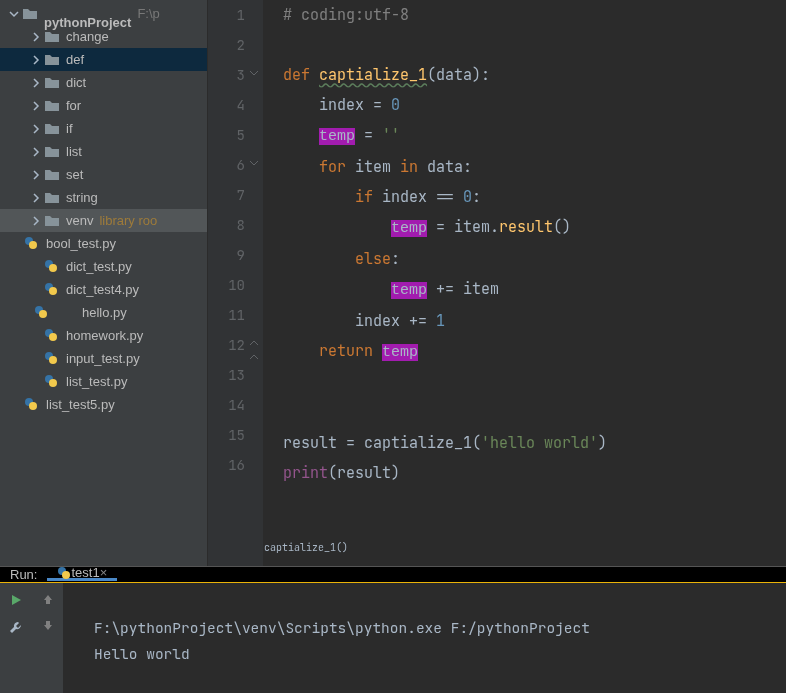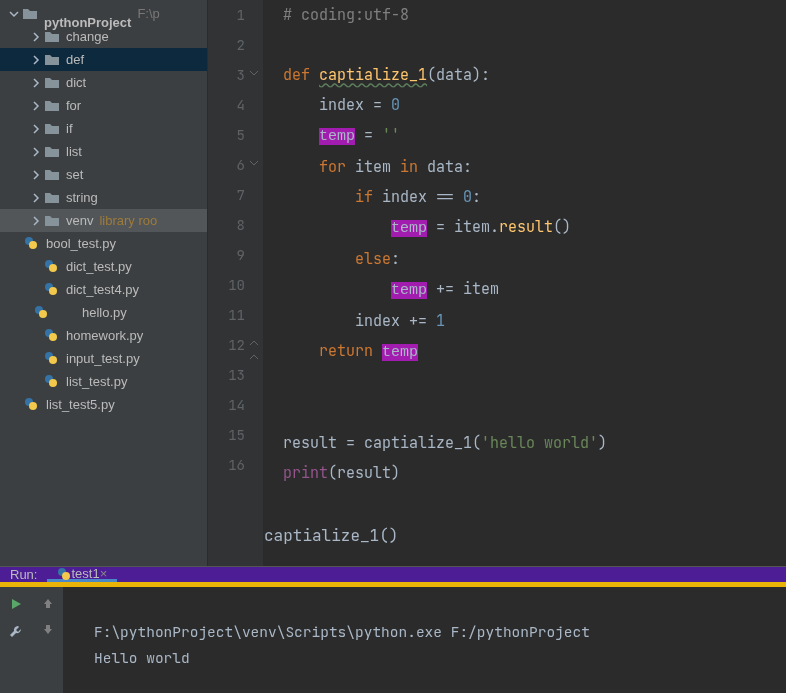--- a/index.html
+++ b/index.html
@@ -59,32 +59,32 @@
   }
   .kw { color: #cc7832; }
   .fn { color: #ffc66d; }
   .wavy { text-decoration: underline wavy #5c7e5c; text-underline-offset: 2px;}
   .num { color: #6897bb; }
   .str { color: #6a8759; }
   .self { color: #94558d; }
   .bg-hl { background: #a21caf; font-family: Liberation Mono, monospace; }
   .comment { color: #808080; }
   .breadcrumb {
-    position: absolute; bottom: 20px; left: 56px;
+    position: absolute; bottom: 12px; left: 56px;
     font-family: "JetBrains Mono","Consolas",monospace;
-    font-size: 16px; color: #a9b7c6;
+    font-size: 10px; color: #a9b7c6;
   }
   
   .run-panel {
     height: 127px; border-top: 1px solid #555;
     background: #3c3f41; display: flex; flex-direction: column;
   }
   .run-header {
-    height: 27px; display: flex; align-items: flex-end;
-    background: #4c1d95; border-bottom: 5px solid #eab308;
+    height: 27px; display: flex; align-items: flex-start;
+    background: #000000; border-bottom: 1px solid #eab308;
     font-size: 13px;
   }
   .run-lbl { padding: 0 10px; color: #bbbbbb; }
   .run-tab {
     display: flex; align-items: center; 
     padding: 0 10px; height: 14px;
     border-bottom: 3px solid #4a88c7;
     color: #bbbbbb;
   }
   .run-body { flex: 1; display: flex; }

